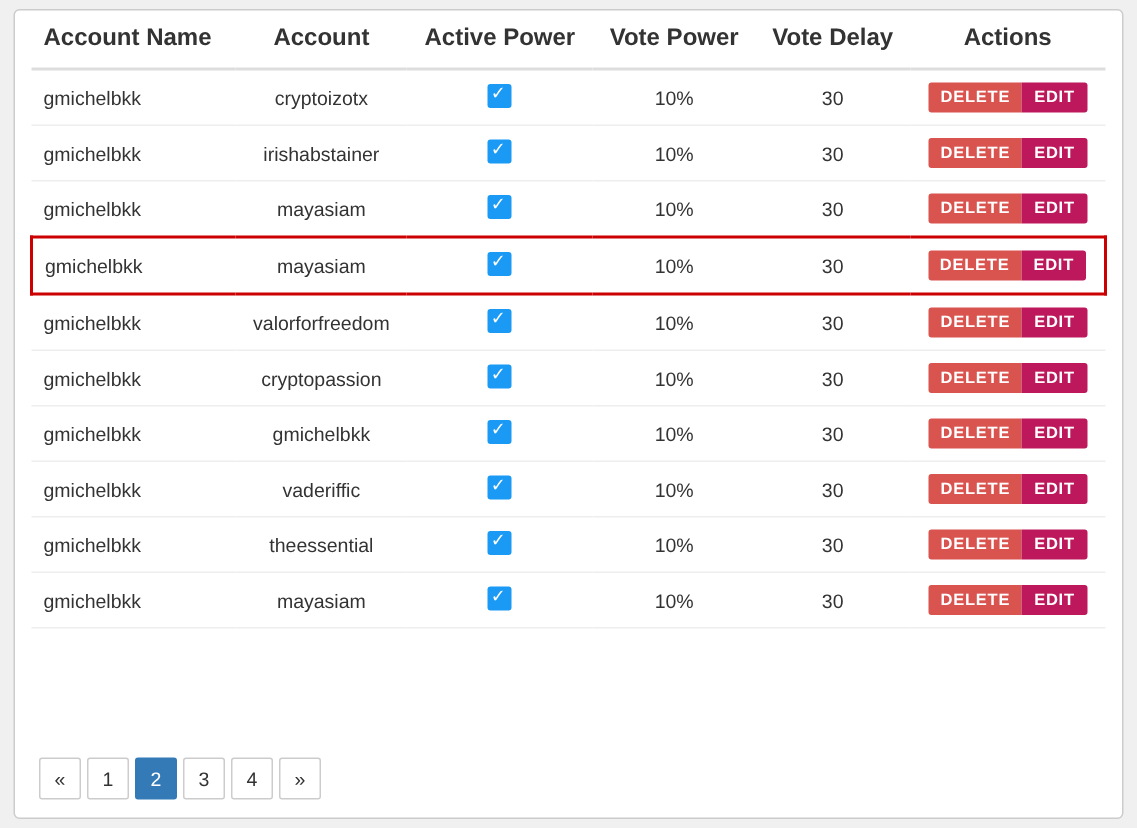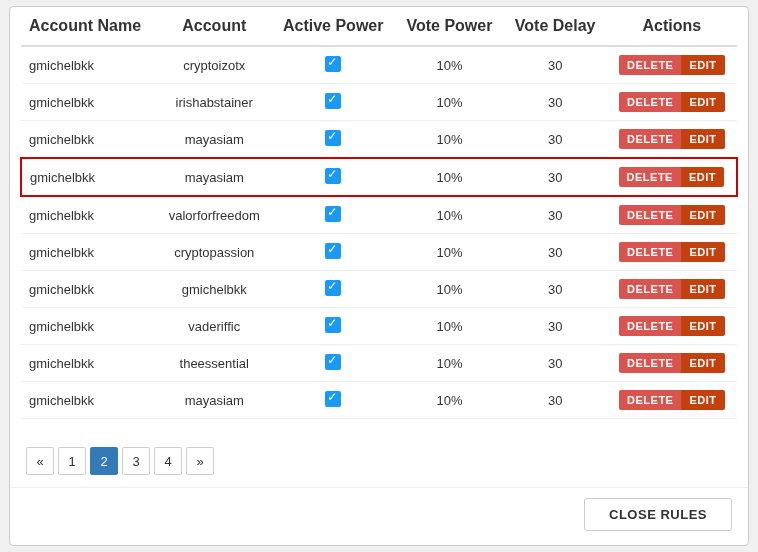--- a/index.html
+++ b/index.html
@@ -76,21 +76,21 @@
       color: white;
       border: none;
       padding: 4px 8px;
       font-size: 11px;
       font-weight: bold;
       cursor: pointer;
       border-radius: 2px 0 0 2px;
       letter-spacing: 0.5px;
     }
     .btn-edit {
-      background: #c2410c;
+      background: #be185d;
       color: white;
       border: none;
       padding: 4px 8px;
       font-size: 11px;
       font-weight: bold;
       cursor: pointer;
       border-radius: 0 2px 2px 0;
       letter-spacing: 0.5px;
     }
     .btn-group {
@@ -287,16 +287,13 @@
 
   <div class="pagination">
     <button class="page-btn">«</button>
     <button class="page-btn">1</button>
     <button class="page-btn active">2</button>
     <button class="page-btn">3</button>
     <button class="page-btn">4</button>
     <button class="page-btn">»</button>
   </div>
 
-  <div class="footer">
-    <button class="close-rules-btn">CLOSE RULES</button>
-  </div>
 </div>
 
 </body></html>

